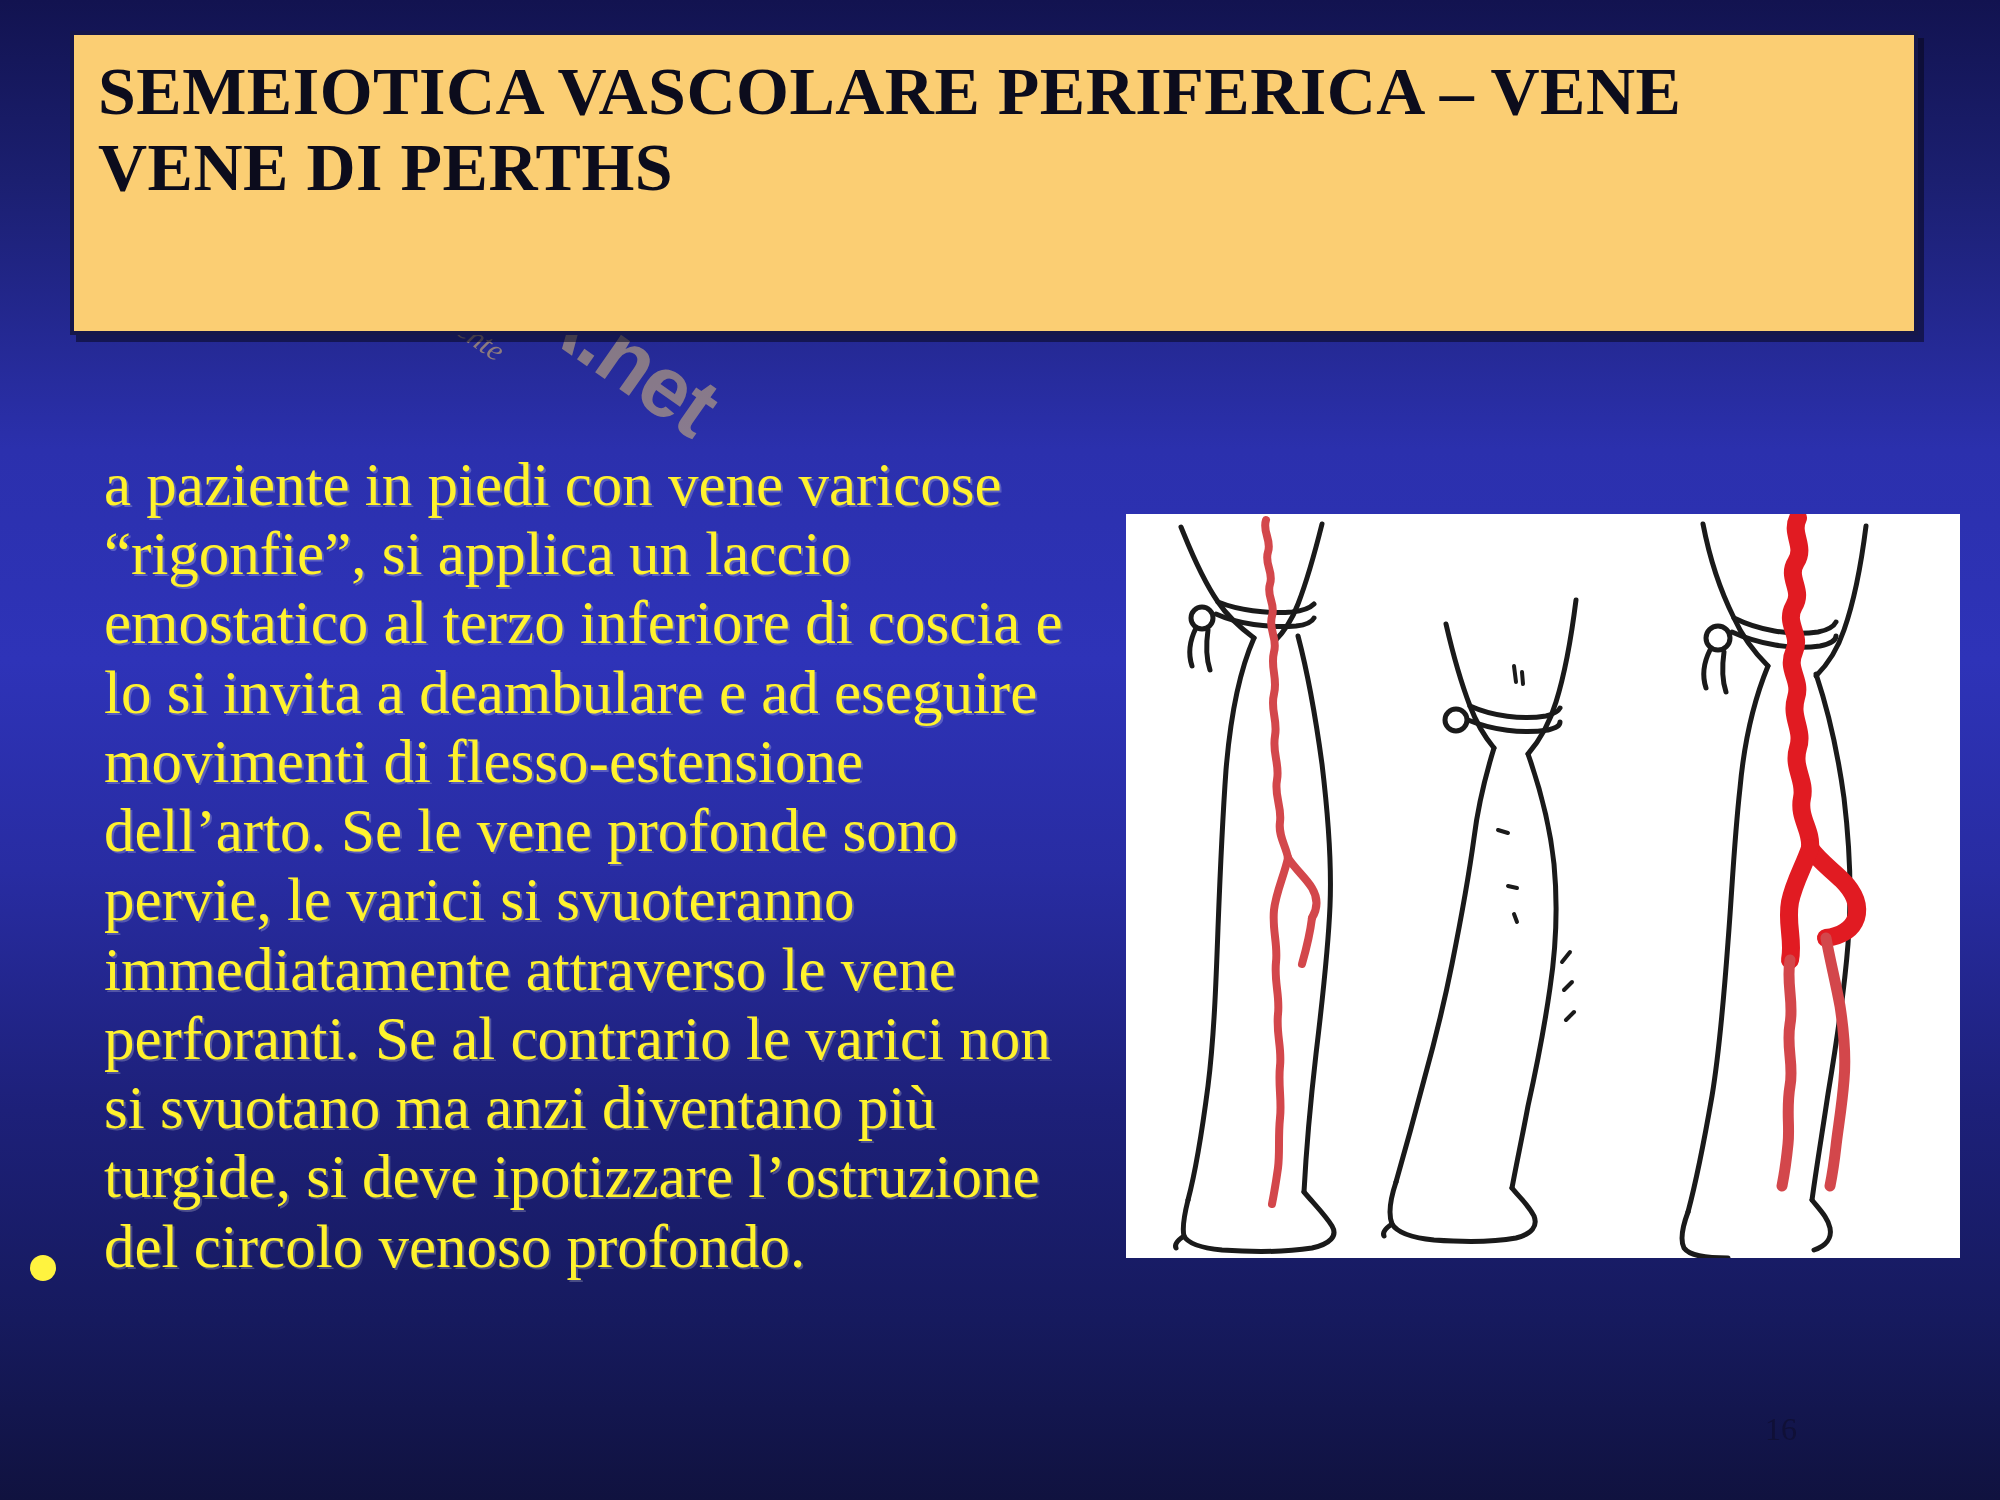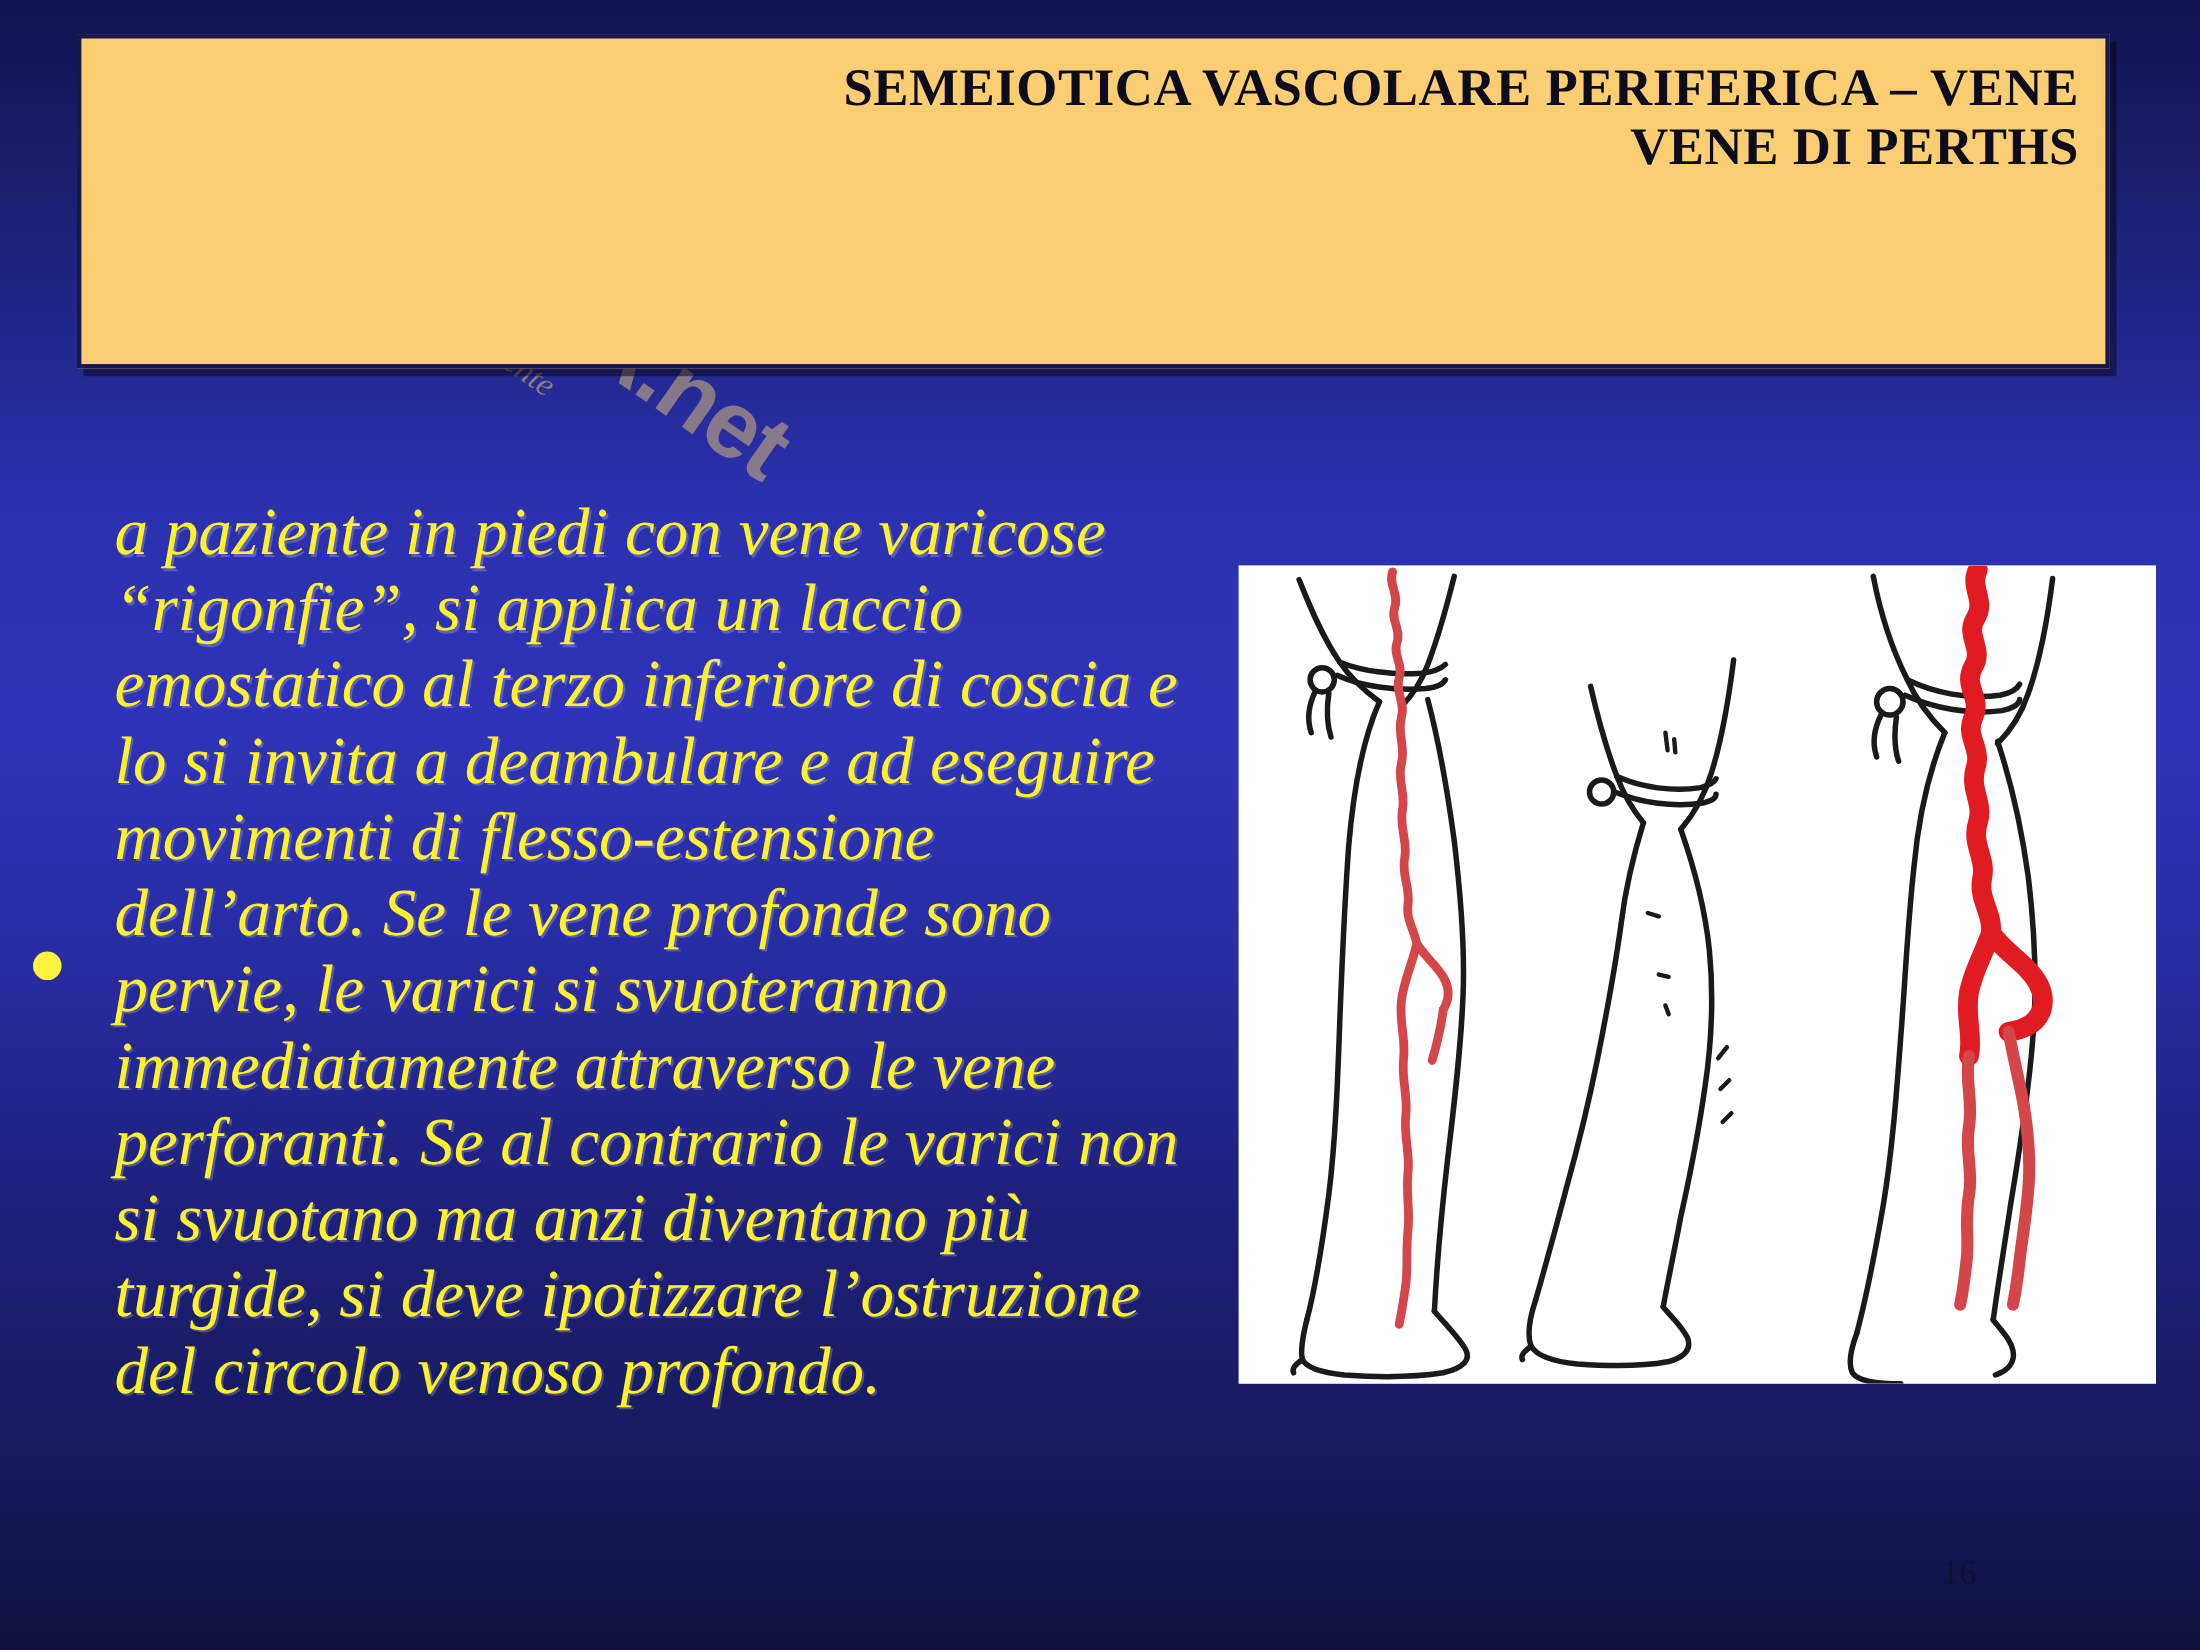--- a/index.html
+++ b/index.html
@@ -67,38 +67,37 @@
     height: 304px;
     box-sizing: border-box;
     background: #FBCE73;
     border: 4px solid #16174a;
     box-shadow: 6px 7px 0 rgba(8,8,30,0.55);
     z-index: 10;
   }
   .title-text {
     font-family: "Liberation Serif", "DejaVu Serif", serif;
     font-weight: bold;
-    font-size: 48px;
+    font-size: 68px;
     line-height: 1.12;
     color: #0c0c1c;
-    text-align: right;
+    text-align: left;
     padding: 18px 24px 0 24px;
     letter-spacing: 0.5px;
   }
 
   
   .body-block {
     position: absolute;
     left: 18px;
     top: 450px;
     width: 1070px;
     z-index: 8;
     display: flex;
-    align-items: center;
-    font-style: italic;
+    align-items: flex-end;
   }
   .bullet-dot {
     width: 26px;
     height: 26px;
     border-radius: 50%;
     background: #FFF33F;
     margin-top: 26px;
     margin-left: 12px;
     margin-right: 0px;
     flex: 0 0 auto;

